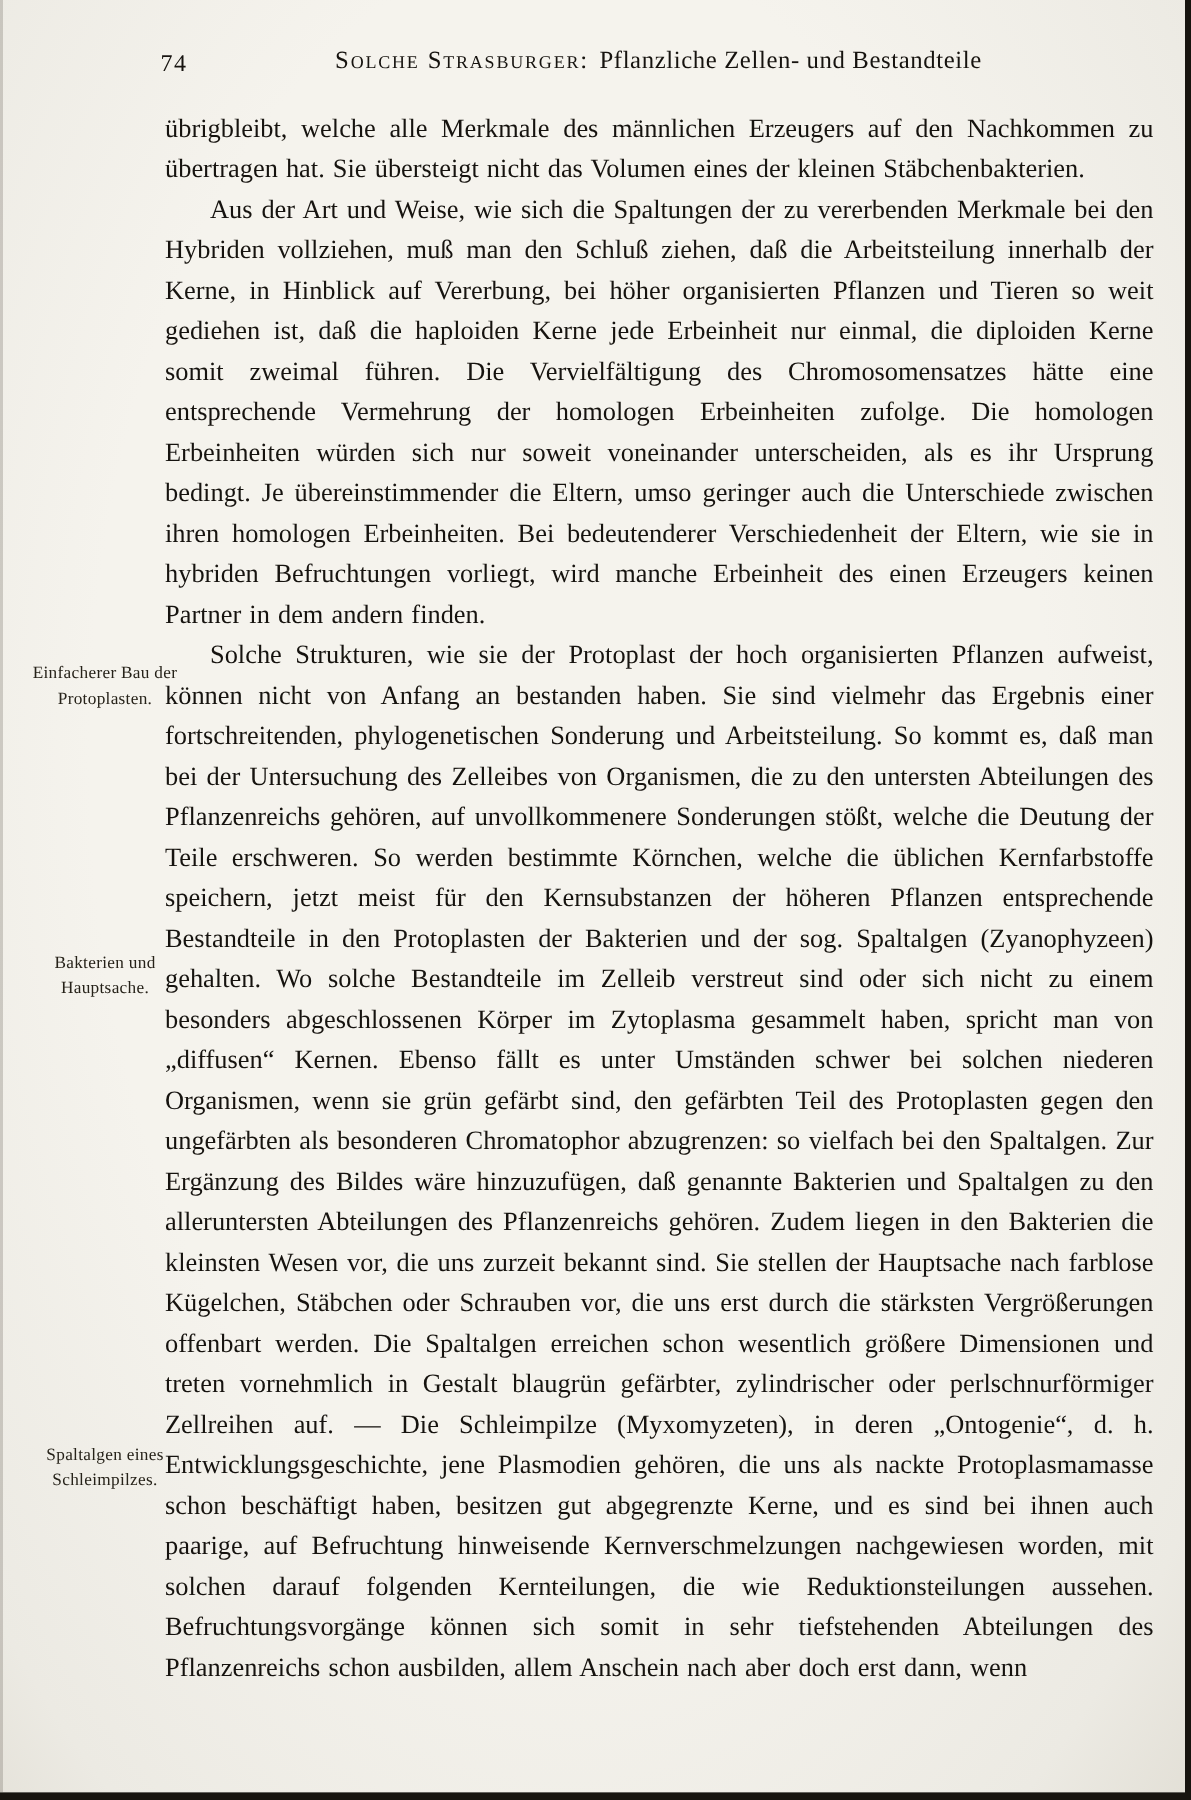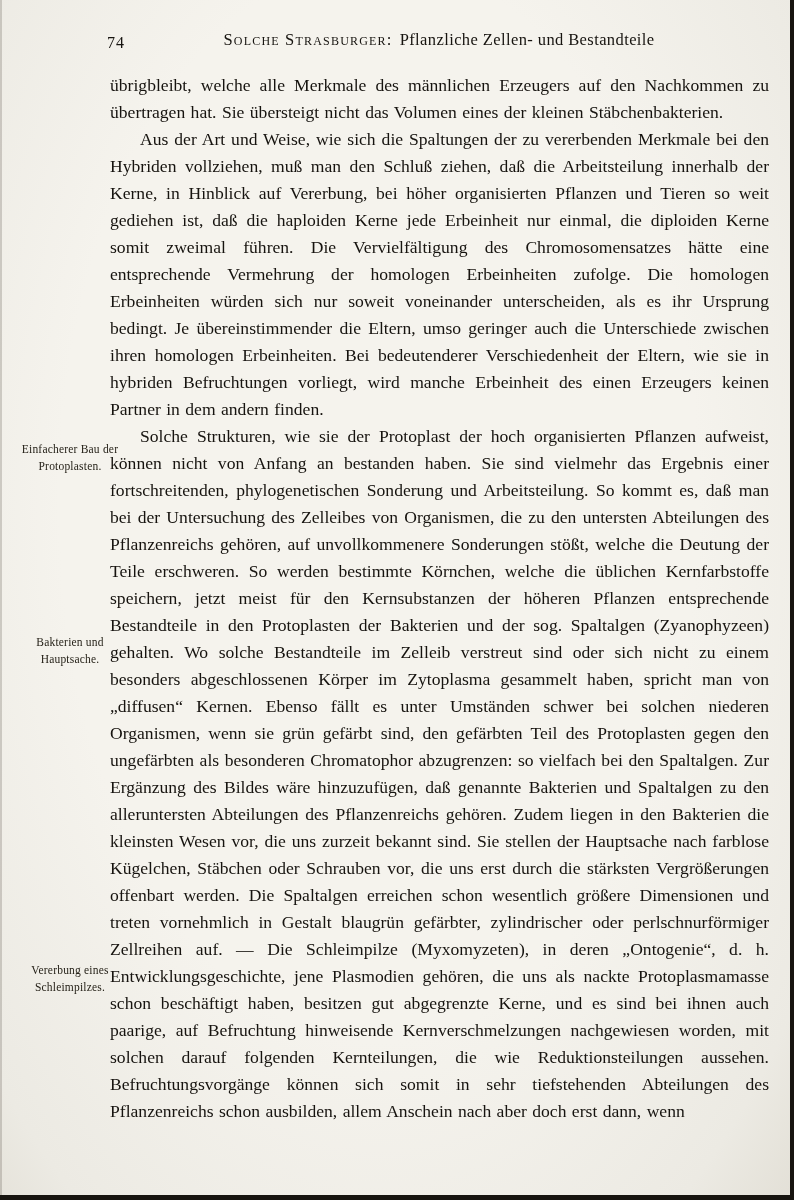--- a/index.html
+++ b/index.html
@@ -96,21 +96,21 @@
     <span class="pagenum">74</span>
     <span class="runtitle">
       <span class="author">Solche Strasburger:</span><span class="runtitle-text">Pflanzliche Zellen- und Bestandteile</span>
     </span>
   </header>
 
   <aside class="marginal marginal-1">Einfacherer Bau der Protoplasten.</aside>
 
   <aside class="marginal marginal-2">Bakterien und Hauptsache.</aside>
 
-  <aside class="marginal marginal-3">Vererbung eines Schleimpilzes.</aside>
+  <aside class="marginal marginal-3">Spaltalgen eines Schleimpilzes.</aside>
 
   <main class="body-text">
     <p class="noindent">übrigbleibt, welche alle Merkmale des männlichen Erzeugers auf den Nachkommen zu übertragen hat.  Sie übersteigt nicht das Volumen eines der kleinen Stäbchenbakterien.</p>
     <p>Aus der Art und Weise, wie sich die Spaltungen der zu vererbenden Merkmale bei den Hybriden vollziehen, muß man den Schluß ziehen, daß die Arbeitsteilung innerhalb der Kerne, in Hinblick auf Vererbung, bei höher organisierten Pflanzen und Tieren so weit gediehen ist, daß die haploiden Kerne jede Erbeinheit nur einmal, die diploiden Kerne somit zweimal führen.  Die Vervielfältigung des Chromosomensatzes hätte eine entsprechende Vermehrung der homologen Erbeinheiten zufolge.  Die homologen Erbeinheiten würden sich nur soweit voneinander unterscheiden, als es ihr Ursprung bedingt.  Je übereinstimmender die Eltern, umso geringer auch die Unterschiede zwischen ihren homologen Erbeinheiten.  Bei bedeutenderer Verschiedenheit der Eltern, wie sie in hybriden Befruchtungen vorliegt, wird manche Erbeinheit des einen Erzeugers keinen Partner in dem andern finden.</p>
     <p>Solche Strukturen, wie sie der Protoplast der hoch organisierten Pflanzen aufweist, können nicht von Anfang an bestanden haben.  Sie sind vielmehr das Ergebnis einer fortschreitenden, phylogenetischen Sonderung und Arbeitsteilung.  So kommt es, daß man bei der Untersuchung des Zelleibes von Organismen, die zu den untersten Abteilungen des Pflanzenreichs gehören, auf unvollkommenere Sonderungen stößt, welche die Deutung der Teile erschweren.  So werden bestimmte Körnchen, welche die üblichen Kernfarbstoffe speichern, jetzt meist für den Kernsubstanzen der höheren Pflanzen entsprechende Bestandteile in den Protoplasten der Bakterien und der sog. Spaltalgen (Zyanophyzeen) gehalten.  Wo solche Bestandteile im Zelleib verstreut sind oder sich nicht zu einem besonders abgeschlossenen Körper im Zytoplasma gesammelt haben, spricht man von „diffusen“ Kernen.  Ebenso fällt es unter Umständen schwer bei solchen niederen Organismen, wenn sie grün gefärbt sind, den gefärbten Teil des Protoplasten gegen den ungefärbten als besonderen Chromatophor abzugrenzen: so vielfach bei den Spaltalgen.  Zur Ergänzung des Bildes wäre hinzuzufügen, daß genannte Bakterien und Spaltalgen zu den alleruntersten Abteilungen des Pflanzenreichs gehören.  Zudem liegen in den Bakterien die kleinsten Wesen vor, die uns zurzeit bekannt sind.  Sie stellen der Hauptsache nach farblose Kügelchen, Stäbchen oder Schrauben vor, die uns erst durch die stärksten Vergrößerungen offenbart werden.  Die Spaltalgen erreichen schon wesentlich größere Dimensionen und treten vornehmlich in Gestalt blaugrün gefärbter, zylindrischer oder perlschnurförmiger Zellreihen auf. — Die Schleimpilze (Myxomyzeten), in deren „Ontogenie“, d. h. Entwicklungsgeschichte, jene Plasmodien gehören, die uns als nackte Protoplasmamasse schon beschäftigt haben, besitzen gut abgegrenzte Kerne, und es sind bei ihnen auch paarige, auf Befruchtung hinweisende Kernverschmelzungen nachgewiesen worden, mit solchen darauf folgenden Kernteilungen, die wie Reduktionsteilungen aussehen.  Befruchtungsvorgänge können sich somit in sehr tiefstehenden Abteilungen des Pflanzenreichs schon ausbilden, allem Anschein nach aber doch erst dann, wenn</p>
   </main>
 
 </div>
 
 </body></html>

